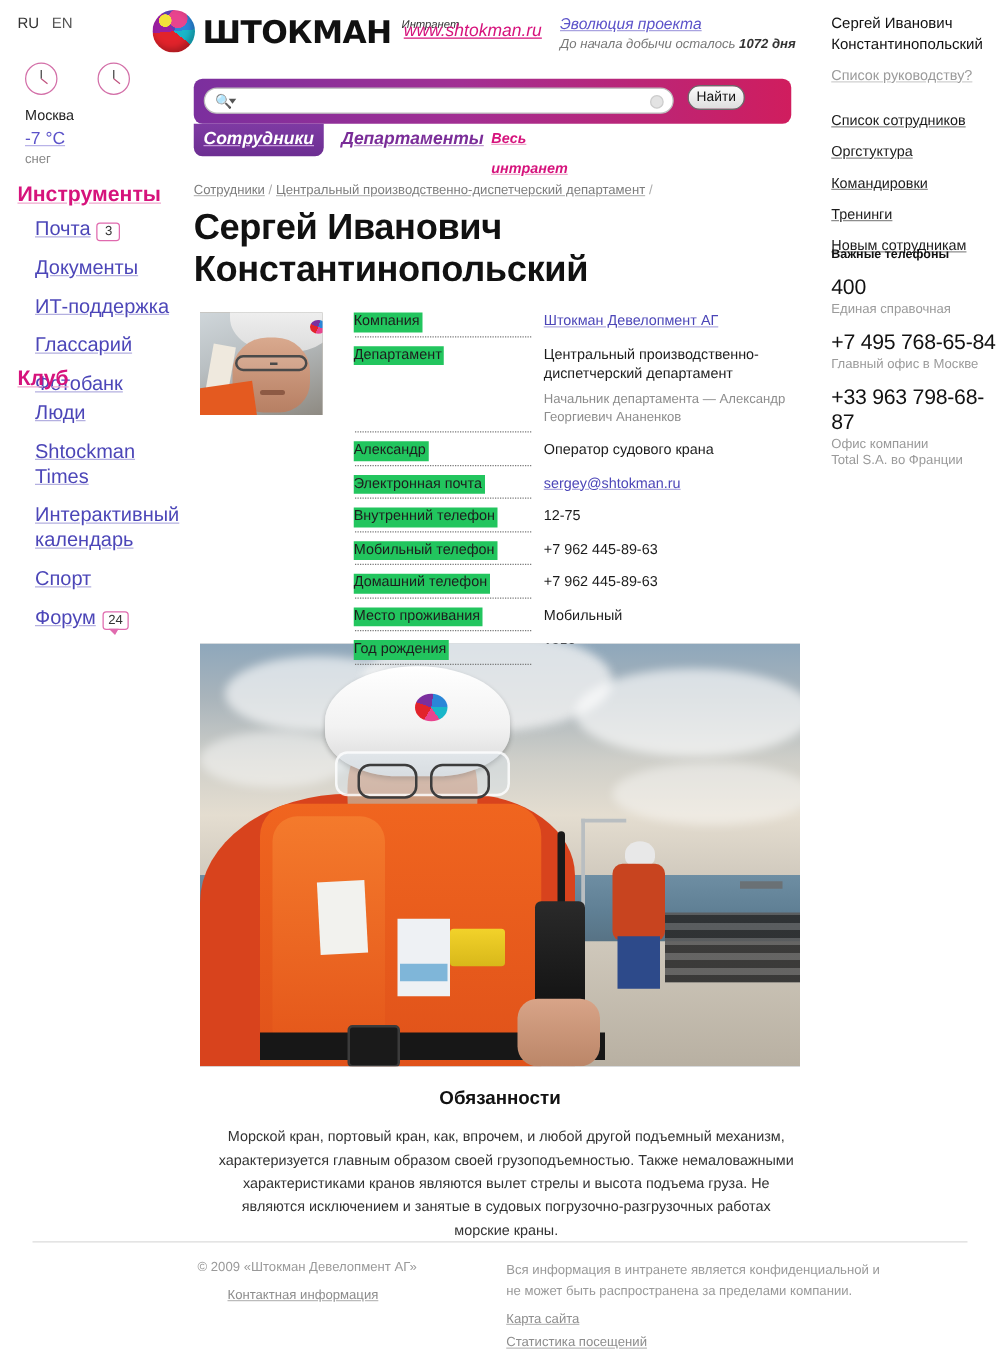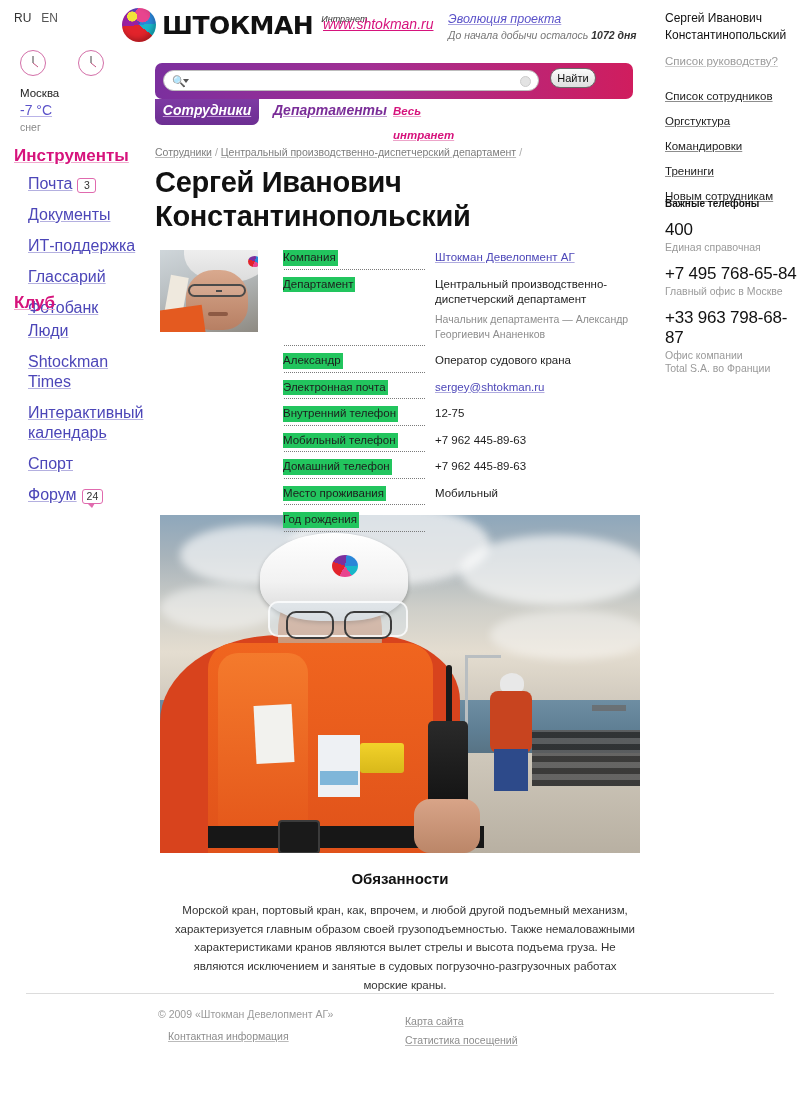--- a/index.html
+++ b/index.html
@@ -231,21 +231,21 @@
 
   .duties { position:absolute; left:160px; top:870px; width:480px;text-align:center; }
   .duties h2 { margin:0; font-size:15px; font-weight:bold; color:#111; }
   .duties p { margin:14px 0 0 10px; font-size:11.5px; line-height:1.62; color:#333; }
 
   .divider { position:absolute; left:26px; top:993px; width:748px; height:1px;
              background:#dcdcdc; }
   .footer { position:absolute; left:0; top:1008px; width:800px; }
   .f-left { position:absolute; left:158px; top:0; width:230px; }
   .f-left .cp { font-size:10.5px; color:#9a9a9a; }
-  .f-left a { display:inline-block; margin-top:10px; margin-left:10px; font-size:10.5px;
+  .f-left a { display:inline-block; margin-top:10px; margin-left:24px; font-size:10.5px;
               color:#8d8d8d; text-decoration:underline; text-decoration-color:#bbb; }
   .f-right { position:absolute; left:405px; top:0; width:300px; }
   .f-right .txt { font-size:10.5px; color:#9a9a9a; line-height:1.6; }
   .f-right a { display:block; margin-top:7px; font-size:10.5px; color:#8d8d8d;
                text-decoration:underline; text-decoration-color:#bbb; }
 </style>
 </head>
 <body>
 
 <div class="page">
@@ -548,18 +548,19 @@
     <p>Морской кран, портовый кран, как, впрочем, и любой другой подъемный механизм, характеризуется главным образом своей грузоподъемностью. Также немаловажными характеристиками кранов являются вылет стрелы и высота подъема груза. Не являются исключением и занятые в судовых погрузочно-разгрузочных работах морские краны.</p>
   </div>
 
   <div class="divider"></div>
   <div class="footer">
     <div class="f-left">
       <div class="cp">© 2009 «Штокман Девелопмент АГ»</div>
       <a href="#">Контактная информация</a>
     </div>
     <div class="f-right">
+      <div class="txt">Вся информация в интранете является конфиденциальной и не может быть распространена за пределами компании.</div>
       <a href="#">Карта сайта</a>
       <a href="#">Статистика посещений</a>
     </div>
   </div>
 
 </div>
 
 </body></html>

